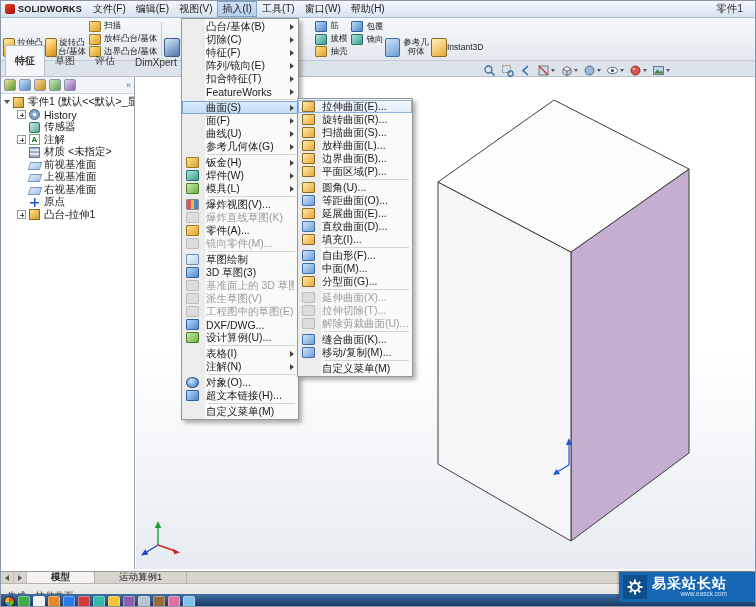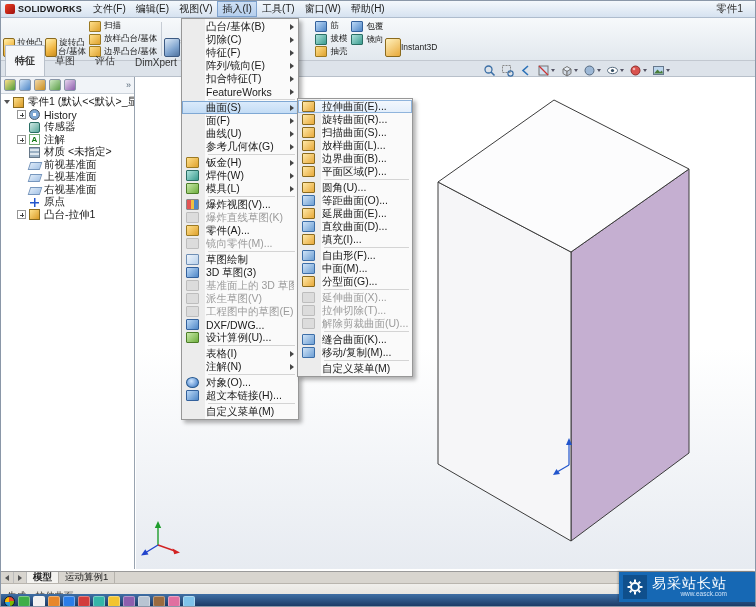--- a/index.html
+++ b/index.html
@@ -102,36 +102,36 @@
   .ic-surf2{background:linear-gradient(135deg,#cfe3f7,#6d9fd4);border:1px solid #3c6ea8}
   .msep{height:3px;position:relative}
   .msep::after{content:"";position:absolute;left:26px;right:3px;top:1px;border-top:1px solid #d4d4d4}
 
   
   .mtabs{position:absolute;top:570px;left:0;right:0;height:12px;background:#d8d5cf;border-top:1px solid #9a9a9a;
          display:flex;align-items:stretch;font-size:9.5px}
   .tabarr{width:13px;display:flex;align-items:center;justify-content:center;border-right:1px solid #bbb;color:#444;cursor:default}
   .tl{width:0;height:0;border-right:4px solid #555;border-top:3px solid transparent;border-bottom:3px solid transparent}
   .tr{width:0;height:0;border-left:4px solid #555;border-top:3px solid transparent;border-bottom:3px solid transparent}
-  .mtab{padding:0 6px;display:flex;align-items:center;border-right:1px solid #b5b2ac;color:#222;cursor:default}
+  .mtab{padding:0 24px;display:flex;align-items:center;border-right:1px solid #b5b2ac;color:#222;cursor:default}
   .mtab.active{background:#f4f3f0;font-weight:bold}
   .statusbar{position:absolute;top:582px;left:0;right:0;height:11px;display:flex;align-items:center;padding:12px 6px;
              background:linear-gradient(#f0efec,#dcd8d1);border-top:1px solid #b9b5ae;font-size:9.5px;color:#333}
   .taskbar{position:absolute;top:593px;left:0;right:0;height:14px;display:flex;align-items:center;gap:3px;padding:0 3px;
            background:linear-gradient(#3f6fa5,#16325c)}
   .orb{width:11px;height:11px;border-radius:50%;border:1px solid #0d1f38;flex:none;
        background:conic-gradient(#e84b35 0 25%,#7fba00 25% 50%,#2a9fd8 50% 75%,#ffb900 75%)}
   .task{width:12px;height:11px;border-radius:2px;border:1px solid rgba(255,255,255,.35);flex:none}
 
   
   .watermark{position:absolute;right:0;top:571px;width:136px;height:30px;background:#1668b4;z-index:60;
              display:flex;align-items:center;box-shadow:-1px -1px 2px rgba(0,0,0,.25)}
   .wm-badge{width:24px;height:24px;margin:0 5px 0 4px;background:#0f4f8c;display:flex;align-items:center;justify-content:center;flex:none}
   .wm-col{display:flex;flex-direction:column;line-height:1}
-  .wm-title{color:#fff;font-weight:normal;font-size:14px;letter-spacing:1px}
+  .wm-title{color:#fff;font-weight:bold;font-size:14px;letter-spacing:1px}
   .wm-sub{color:#cfe3f7;font-size:6.5px;text-align:right;margin-top:1px}
 </style>
 </head>
 <body>
 
 <div class="app">
 
   <div class="titlebar">
     <span class="logo">
       <span class="logo-mark"></span>
@@ -205,20 +205,24 @@
       </div>
       <div class="rsmallcol">
         <div class="rrow">
             <span class="sic s-blue"></span>
             <span>包覆</span>
           </div>
         <div class="rrow">
             <span class="sic s-teal"></span>
             <span>镜向</span>
           </div>
+      </div>
+      <div class="rbig" style="width:46px">
+        <span class="bic bi-ref"></span>
+        <span class="rlab">参考几何体</span>
       </div>
       <div class="rbig" style="width:52px">
         <span class="bic bi-i3d"></span>
         <span class="rlab">Instant3D</span>
       </div>
     </div>
   </div>
 
   <div class="tabbar">
     <span class="tab active">特征</span>

